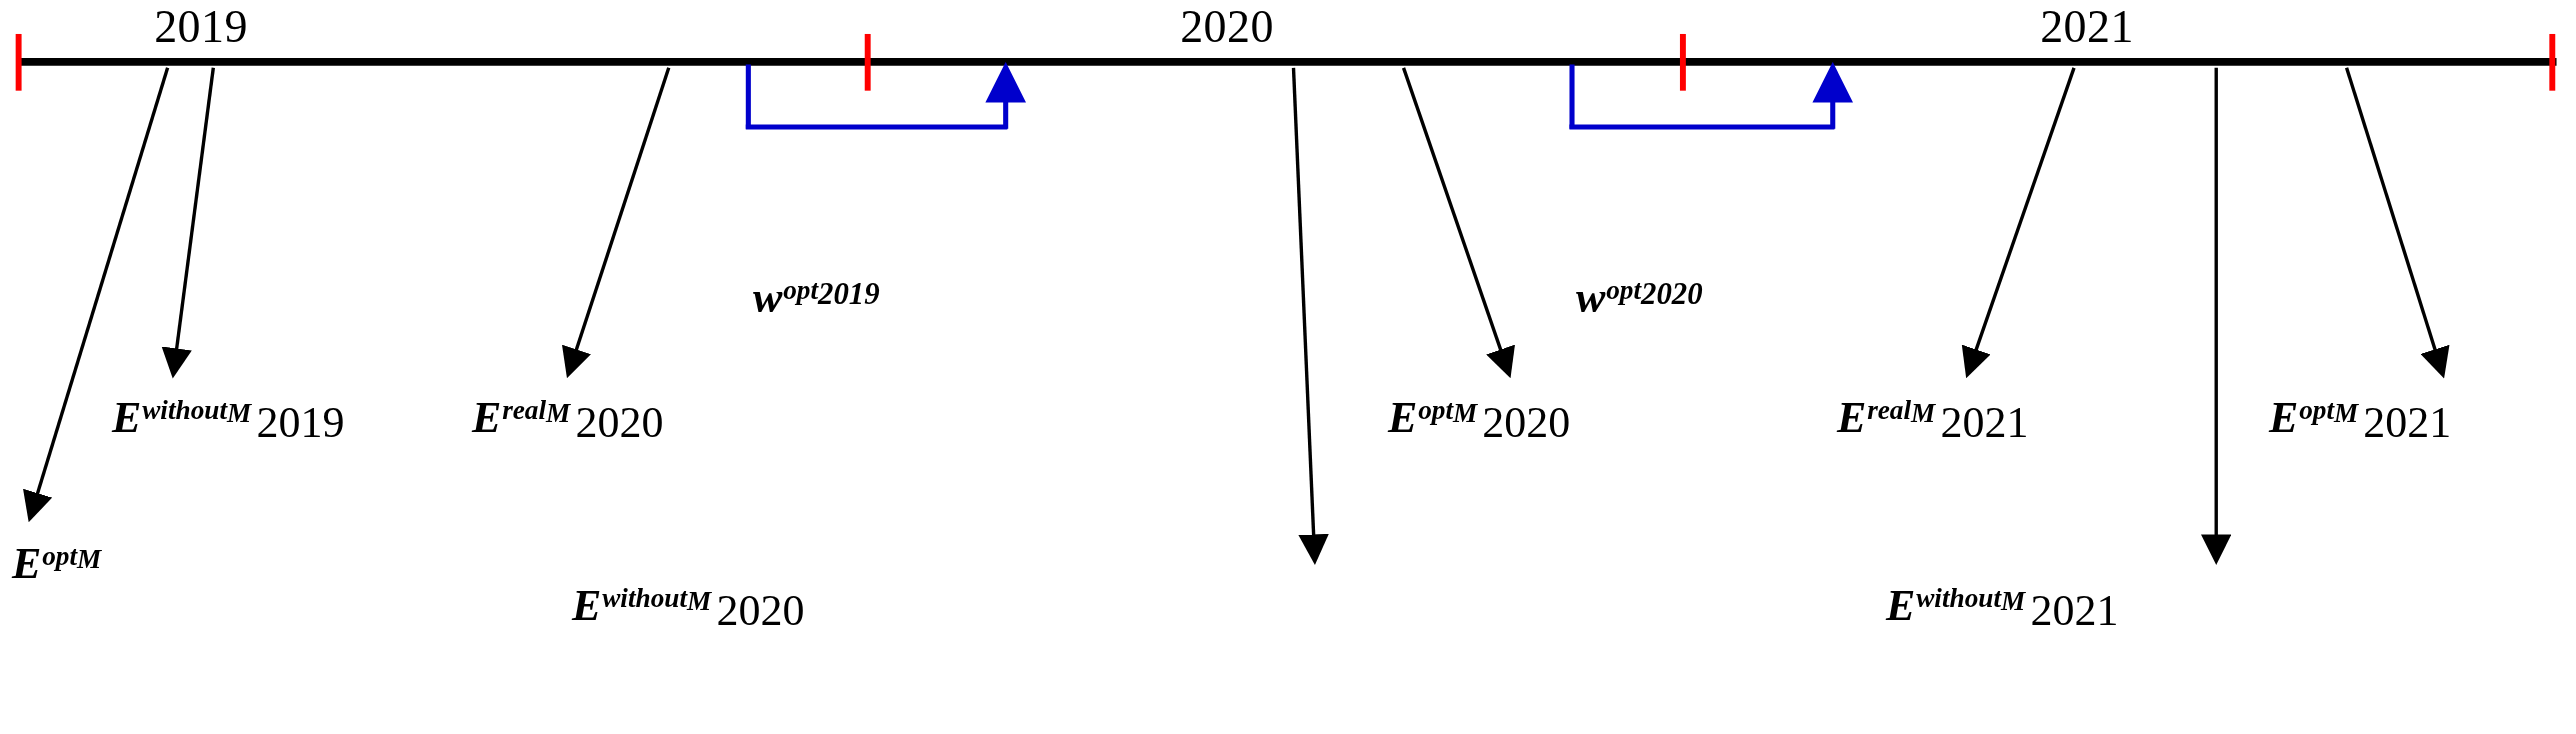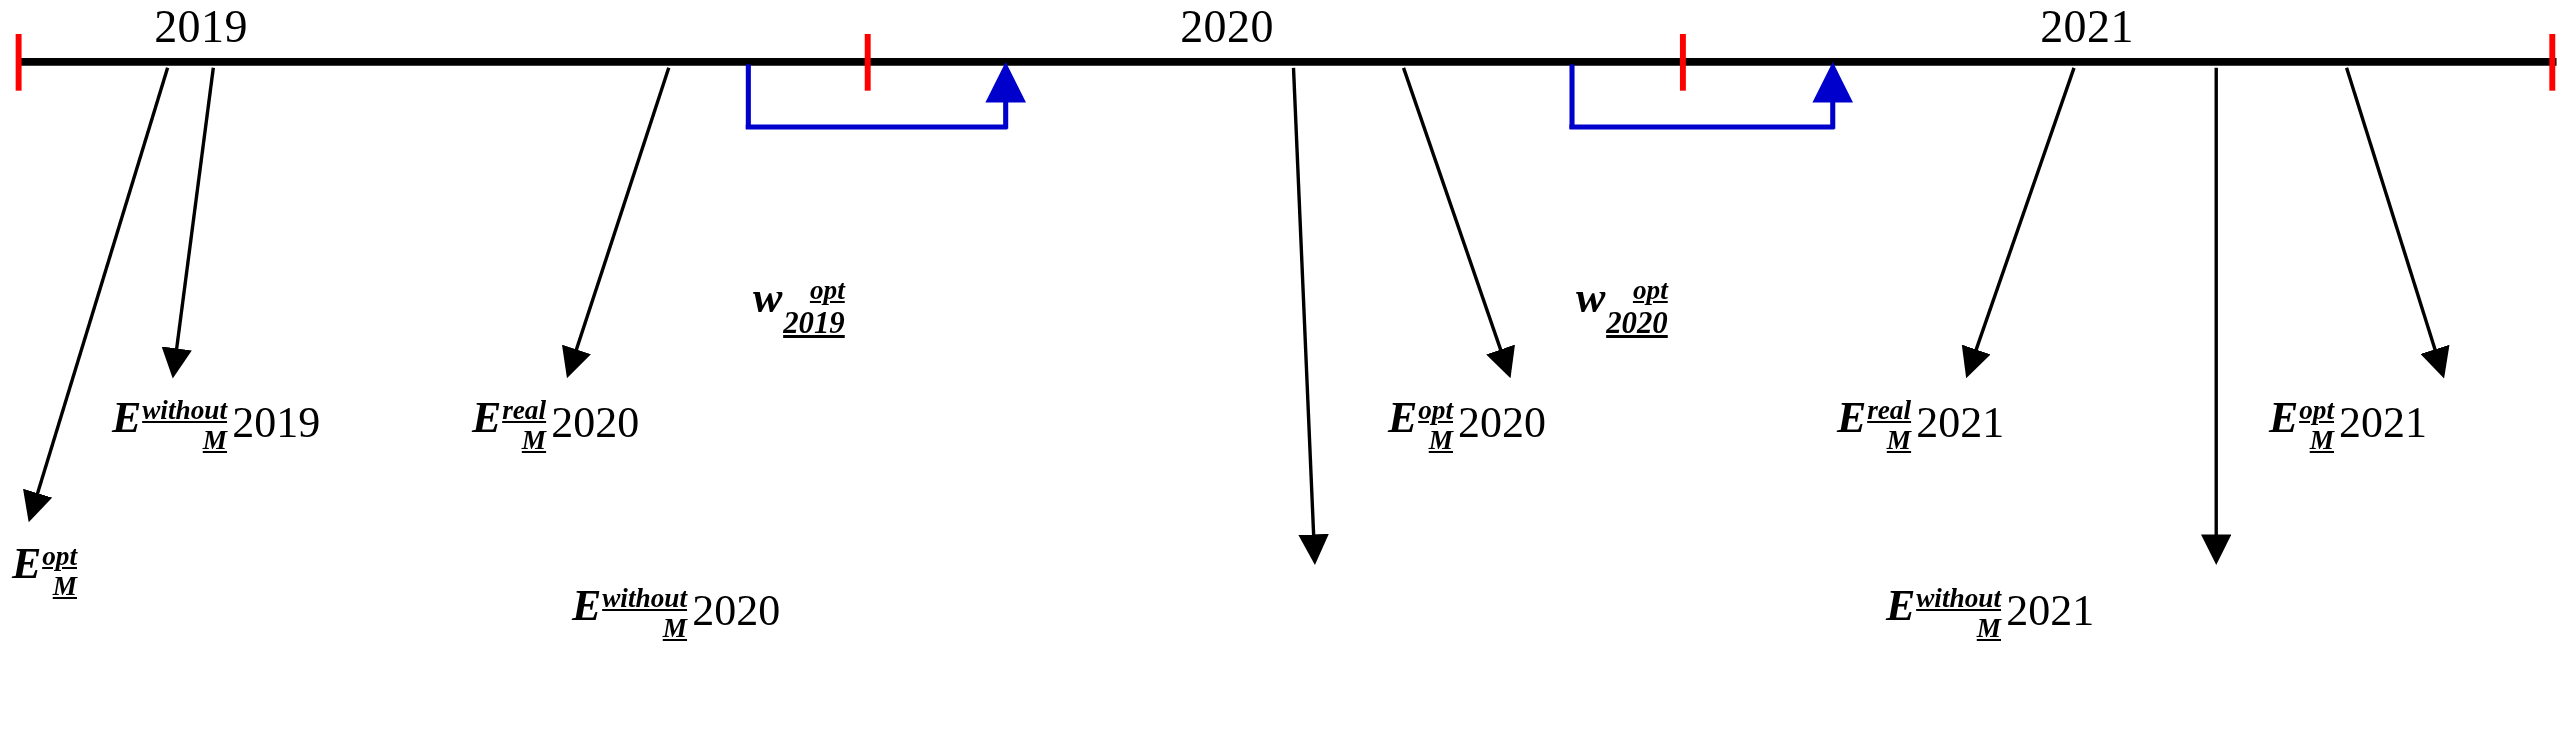--- a/index.html
+++ b/index.html
@@ -46,28 +46,27 @@
     line-height: 1;
     display: inline-flex;
     align-items: baseline;
   }
   .math .base {
     font-style: italic;
     font-weight: 700;
   }
   .sub-sup {
     display: inline-flex;
-    flex-direction: column;
-    align-items: flex-end;
+    flex-direction: row;
+    align-items: center;
     justify-content: center;
     line-height: 1;
     position: relative;
     top: 0.08em;
     margin-left: 0.8px;
-    text-decoration: underline;
   }
   .sub-sup .sup {
     font-size: 0.62em;
     font-style: italic;
     font-weight: 700;
     line-height: 1;
     position: relative;
     top: -0.62em;
   }
   .sub-sup .sub {

